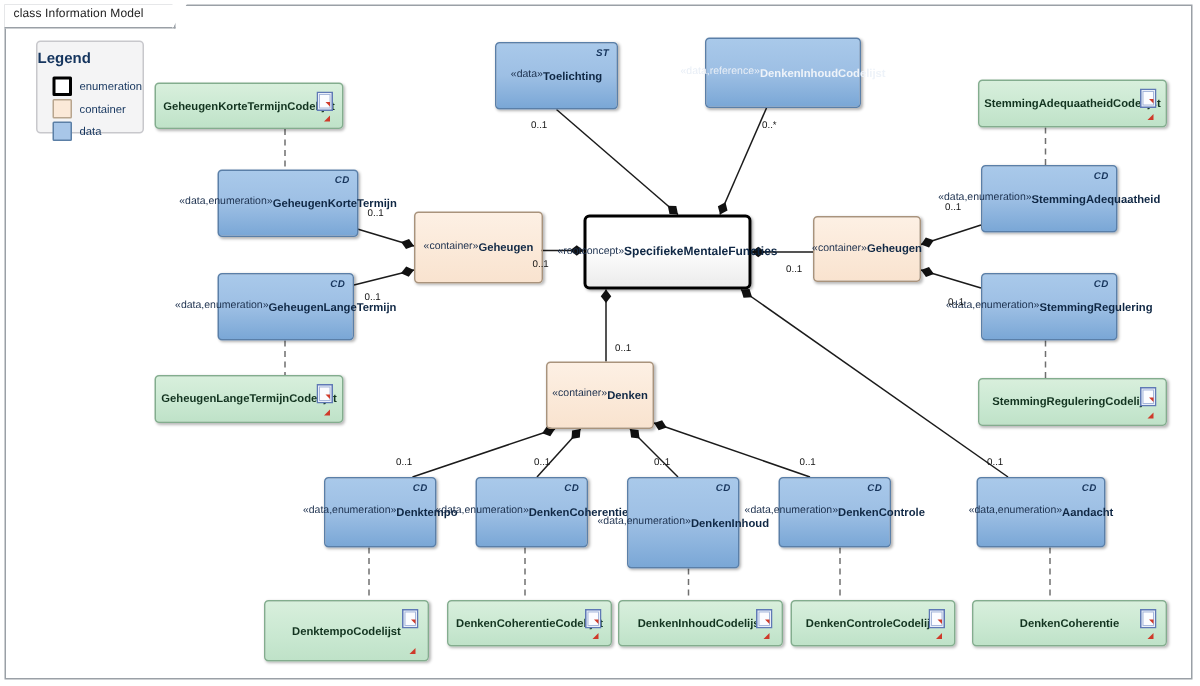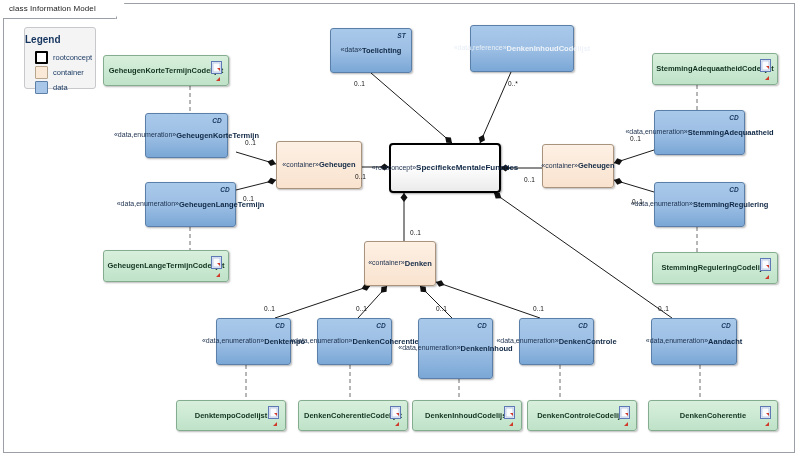--- a/index.html
+++ b/index.html
@@ -223,21 +223,21 @@
         <line x1="459" y1="365" x2="459" y2="400" stroke="#6f6f6f" stroke-width="1" stroke-dasharray="4,3"></line>
         <line x1="560" y1="365" x2="560" y2="400" stroke="#6f6f6f" stroke-width="1" stroke-dasharray="4,3"></line>
         <line x1="700" y1="365" x2="700" y2="400" stroke="#6f6f6f" stroke-width="1" stroke-dasharray="4,3"></line>
       </g>
   </svg>
 
   <div class="legend" id="legend" style="left: 24px; top: 27px; width: 72px; height: 62px;">
     <div class="legend-title">Legend</div>
     <div class="legend-row" style="top:23px">
       <span class="legend-swatch sw-root"></span>
-      <span class="legend-label">rootconcept</span>
+      <span class="legend-label">enumeration</span>
     </div>
     <div class="legend-row" style="top:38px">
       <span class="legend-swatch sw-container"></span>
       <span class="legend-label">container</span>
     </div>
     <div class="legend-row" style="top:53px">
       <span class="legend-swatch sw-data"></span>
       <span class="legend-label">data</span>
     </div>
   </div>
@@ -263,21 +263,21 @@
       </div>
       <div class="node n-code" style="left: 652px; top: 53px; width: 126px; height: 32px;">
         <div class="nname">StemmingAdequaatheidCodelijst</div>
         <svg class="doc-icon" viewBox="0 0 11 13">
           <rect x="0.5" y="0.5" width="10" height="12" fill="#e9eef8" stroke="#5f79b5" stroke-width="1"></rect>
           <rect x="2" y="2" width="7" height="9" fill="#fbfcff" stroke="#9fb2d8" stroke-width="0.6"></rect>
           <path d="M6 7 L9 7 L9 10 Z" fill="#cf3a2a"></path>
         </svg>
         <span class="tiny-mark"></span>
       </div>
-      <div class="node n-data" style="left: 145px; top: 113px; width: 83px; height: 45px;">
+      <div class="node n-data" style="left: 145px; top: 113px; width: 94px; height: 45px;">
         <div class="corner">CD</div>
         <div class="stereo">«data,enumeration»</div>
         <div class="nname">GeheugenKorteTermijn</div>
       </div>
       <div class="node n-data" style="left: 654px; top: 110px; width: 91px; height: 45px;">
         <div class="corner">CD</div>
         <div class="stereo">«data,enumeration»</div>
         <div class="nname">StemmingAdequaatheid</div>
       </div>
       <div class="node n-container" style="left: 276px; top: 141px; width: 86px; height: 48px;">
@@ -342,21 +342,21 @@
       <div class="node n-data" style="left: 519px; top: 318px; width: 75px; height: 47px;">
         <div class="corner">CD</div>
         <div class="stereo">«data,enumeration»</div>
         <div class="nname">DenkenControle</div>
       </div>
       <div class="node n-data" style="left: 651px; top: 318px; width: 86px; height: 47px;">
         <div class="corner">CD</div>
         <div class="stereo">«data,enumeration»</div>
         <div class="nname">Aandacht</div>
       </div>
-      <div class="node n-code" style="left: 176px; top: 400px; width: 110px; height: 31px;">
+      <div class="node n-code" style="left: 176px; top: 400px; width: 110px; height: 41px;">
         <div class="nname">DenktempoCodelijst</div>
         <svg class="doc-icon" viewBox="0 0 11 13">
           <rect x="0.5" y="0.5" width="10" height="12" fill="#e9eef8" stroke="#5f79b5" stroke-width="1"></rect>
           <rect x="2" y="2" width="7" height="9" fill="#fbfcff" stroke="#9fb2d8" stroke-width="0.6"></rect>
           <path d="M6 7 L9 7 L9 10 Z" fill="#cf3a2a"></path>
         </svg>
         <span class="tiny-mark"></span>
       </div>
       <div class="node n-code" style="left: 298px; top: 400px; width: 110px; height: 31px;">
         <div class="nname">DenkenCoherentieCodelijst</div>

